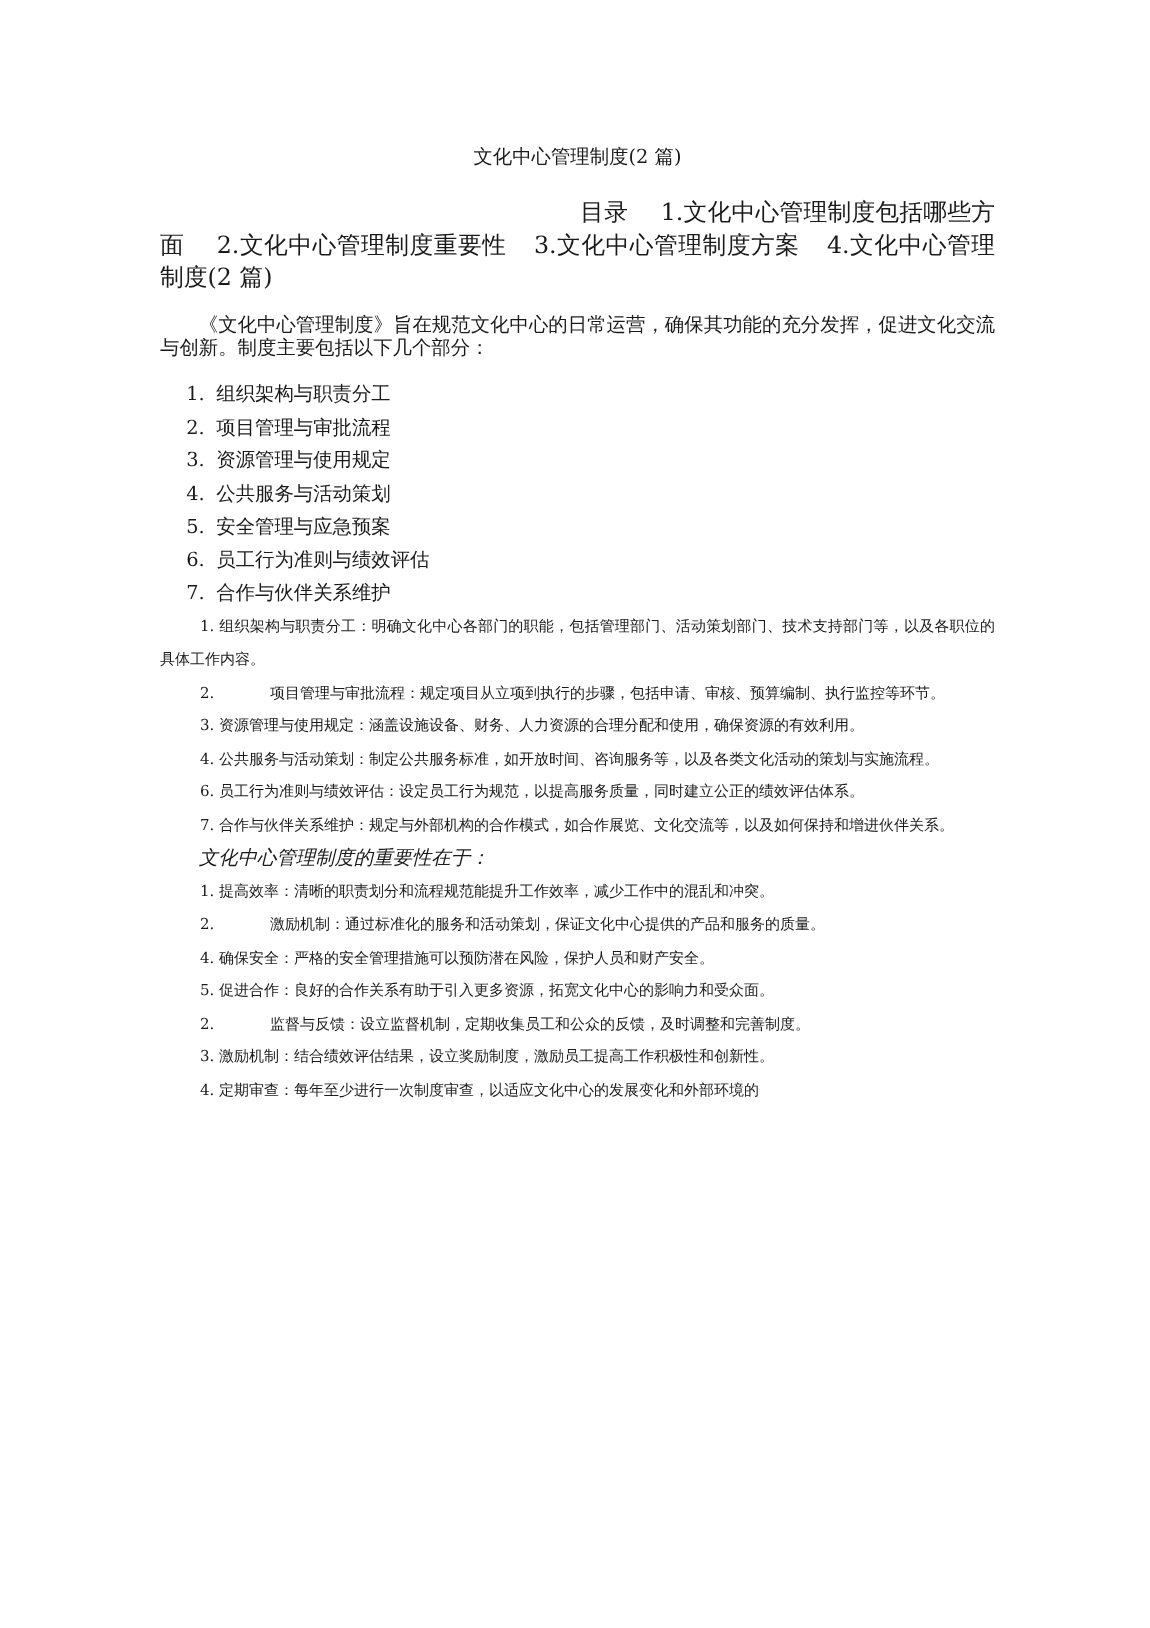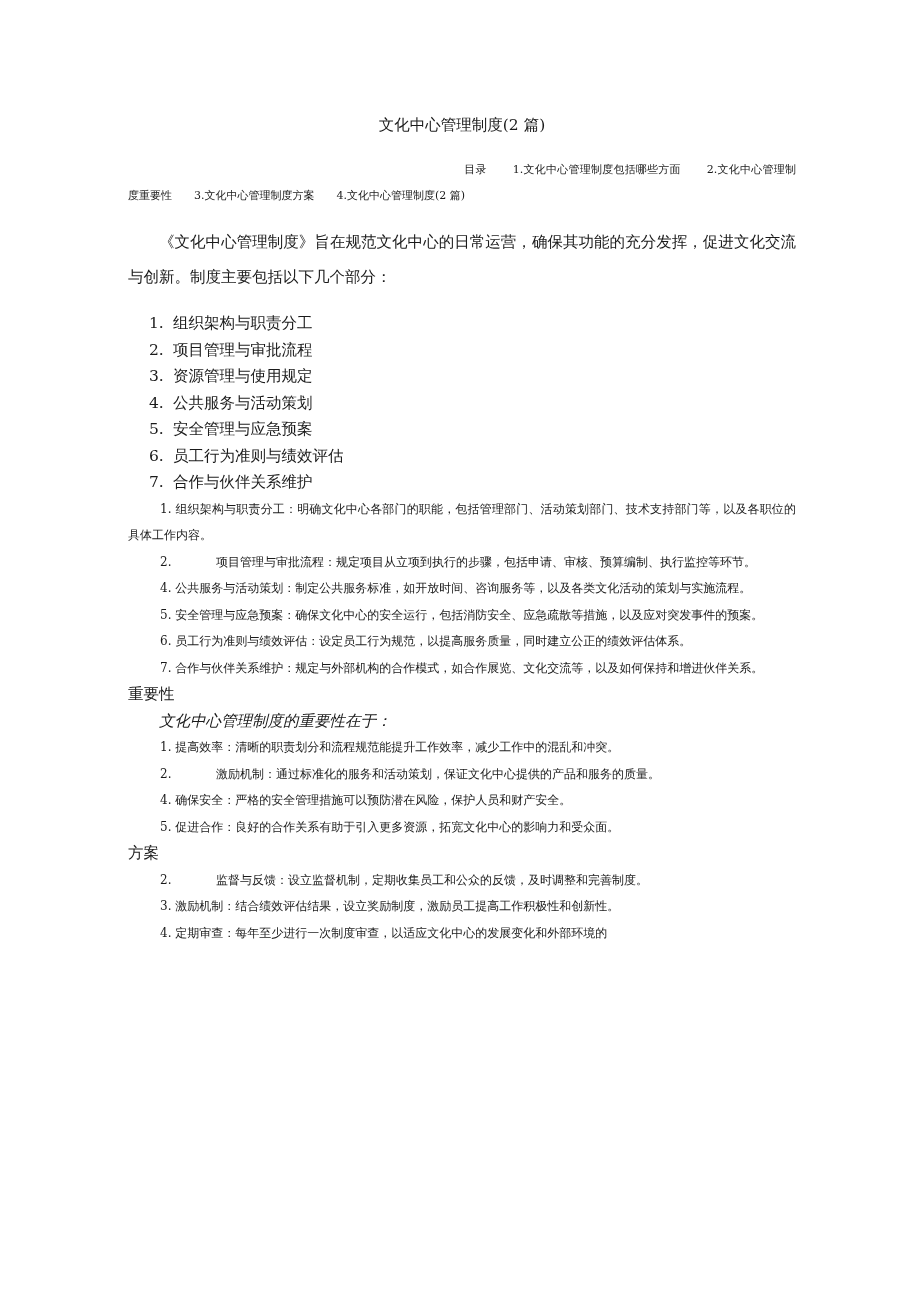--- a/index.html
+++ b/index.html
@@ -28,40 +28,40 @@
   .doc-title {
     text-align: center;
     font-size: 15.5px;
     line-height: 26px;
     margin-top: 112px;
     letter-spacing: 0px;
     font-family: "DejaVu Serif", "Liberation Serif", serif;
   }
   .toc {
     margin-top: 19px;
-    font-size: 11px;
+    font-size: 19px;
     line-height: 26px;
     text-align: justify;
     text-justify: inter-character;
   }
   .toc-indent {
     display: inline-block;
     width: 336px;
   }
   .toc-gap {
     display: inline-block;
     width: 26px;
   }
   .toc-gap-sm {
     display: inline-block;
     width: 22px;
   }
   .intro {
     font-size: 15.5px;
-    line-height: 35px;
+    line-height: 18px;
     text-indent: 31px;
     text-align: justify;
   }
   .num-list {
     margin: 0;
     padding: 0;
     list-style: none;
   }
   .num-list li {
     font-size: 15.5px;
@@ -124,35 +124,33 @@
         <li><span class="marker">4.</span><span>公共服务与活动策划</span></li>
         <li><span class="marker">5.</span><span>安全管理与应急预案</span></li>
         <li><span class="marker">6.</span><span>员工行为准则与绩效评估</span></li>
         <li><span class="marker">7.</span><span>合作与伙伴关系维护</span></li>
       </ul>
 
     <div id="sections-container">
         <div>
           <p class="item"><span class="narrow-marker">1.</span><span> 组织架构与职责分工：明确文化中心各部门的职能，包括管理部门、活动策划部门、技术支持部门等，以及各职位的具体工作内容。</span></p>
           <p class="item"><span class="wide-marker">2.</span><span>项目管理与审批流程：规定项目从立项到执行的步骤，包括申请、审核、预算编制、执行监控等环节。</span></p>
+          <p class="item"><span class="narrow-marker">3.</span><span> 资源管理与使用规定：涵盖设施设备、财务、人力资源的合理分配和使用，确保资源的有效利用。</span></p>
           <p class="item"><span class="narrow-marker">4.</span><span> 公共服务与活动策划：制定公共服务标准，如开放时间、咨询服务等，以及各类文化活动的策划与实施流程。</span></p>
-          <p class="item"><span class="narrow-marker">5.</span><span> 安全管理与应急预案：确保文化中心的安全运行，包括消防安全、应急疏散等措施，以及应对突发事件的预案。</span></p>
           <p class="item"><span class="narrow-marker">6.</span><span> 员工行为准则与绩效评估：设定员工行为规范，以提高服务质量，同时建立公正的绩效评估体系。</span></p>
           <p class="item"><span class="narrow-marker">7.</span><span> 合作与伙伴关系维护：规定与外部机构的合作模式，如合作展览、文化交流等，以及如何保持和增进伙伴关系。</span></p>
         </div>
         <div>
-          <div class="section-heading">重要性</div>
           <p class="para">文化中心管理制度的重要性在于：</p>
           <p class="item"><span class="narrow-marker">1.</span><span> 提高效率：清晰的职责划分和流程规范能提升工作效率，减少工作中的混乱和冲突。</span></p>
           <p class="item"><span class="wide-marker">2.</span><span>激励机制：通过标准化的服务和活动策划，保证文化中心提供的产品和服务的质量。</span></p>
           <p class="item"><span class="narrow-marker">4.</span><span> 确保安全：严格的安全管理措施可以预防潜在风险，保护人员和财产安全。</span></p>
           <p class="item"><span class="narrow-marker">5.</span><span> 促进合作：良好的合作关系有助于引入更多资源，拓宽文化中心的影响力和受众面。</span></p>
         </div>
         <div>
-          <div class="section-heading">方案</div>
           <p class="item"><span class="wide-marker">2.</span><span>监督与反馈：设立监督机制，定期收集员工和公众的反馈，及时调整和完善制度。</span></p>
           <p class="item"><span class="narrow-marker">3.</span><span> 激励机制：结合绩效评估结果，设立奖励制度，激励员工提高工作积极性和创新性。</span></p>
           <p class="item"><span class="narrow-marker">4.</span><span> 定期审查：每年至少进行一次制度审查，以适应文化中心的发展变化和外部环境的</span></p>
         </div>
       </div>
 
   </div>
 </div>
 
 </body></html>

